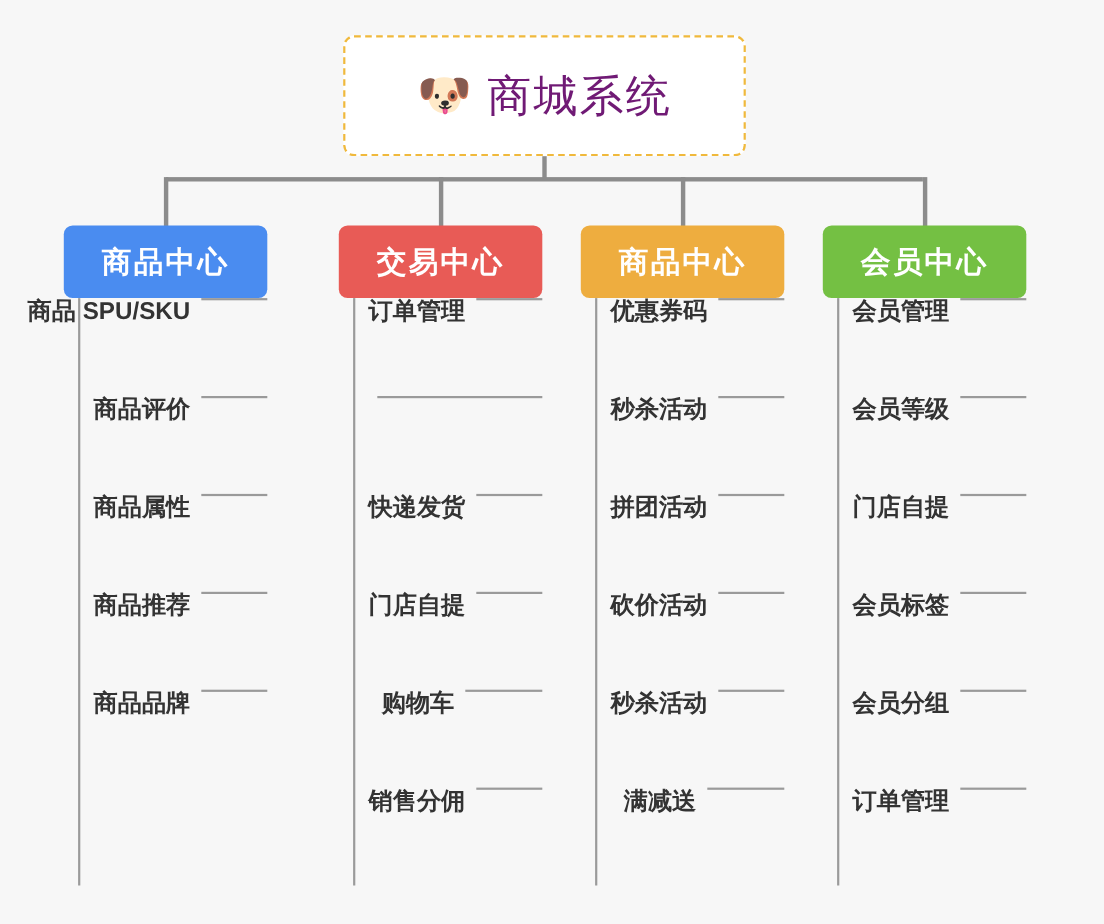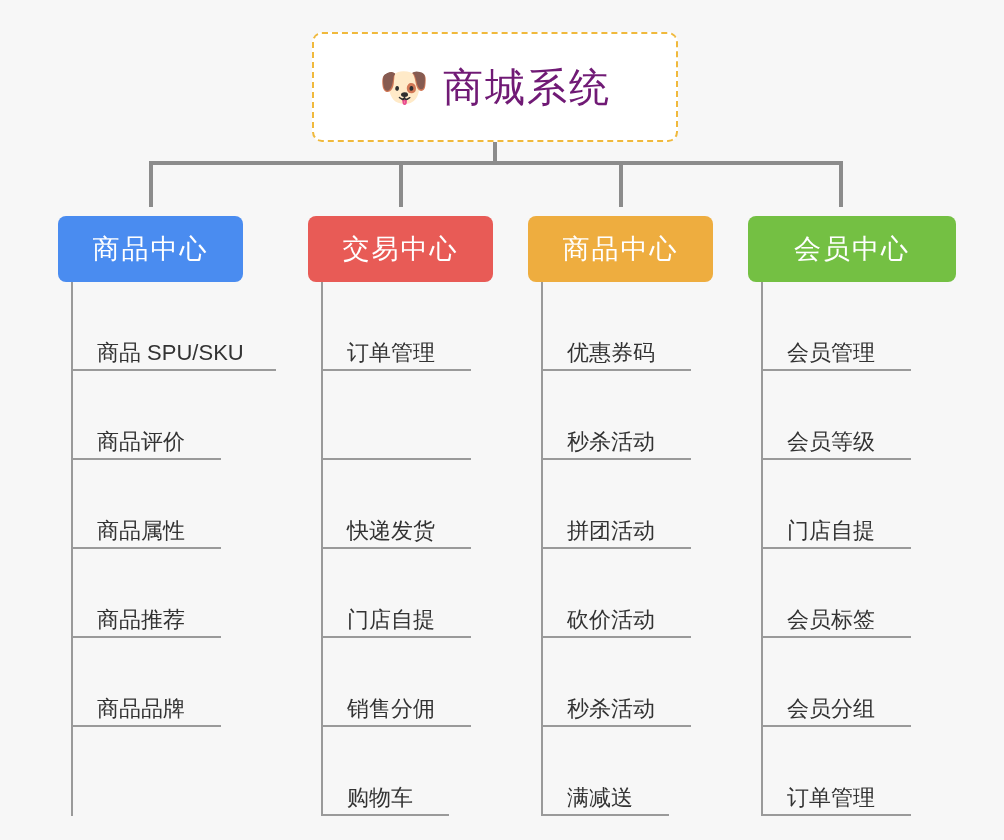--- a/index.html
+++ b/index.html
@@ -66,21 +66,22 @@
   }
   .conn-v-branch {
     top: 161px;
     width: 4px;
     height: 46px;
   }
 
   
   .branch {
     position: absolute;
-    top: 216px;
+    top: 205px;
+    font-weight: bold;
   }
   .branch-header {
     height: 66px;
     border-radius: 8px;
     display: flex;
     align-items: center;
     justify-content: center;
     color: #ffffff;
     font-size: 27px;
     letter-spacing: 2px;
@@ -97,21 +98,21 @@
     left: 13px;
     top: 0;
     width: 2px;
     background: #9a9a9a;
   }
   .leaf {
     position: relative;
     height: 89px;
     box-sizing: border-box;
     display: flex;
-    flex-direction: column;
+    flex-direction: row;
     justify-content: flex-end;
   }
   .leaf-label {
     font-size: 22px;
     color: #333333;
     white-space: nowrap;
     padding: 0 10px 4px 26px;
     line-height: 1.1;
   }
   .leaf-rule {
@@ -185,26 +186,26 @@
           </div>
           <div class="leaf">
             <div class="leaf-label">快递发货</div>
             <div class="leaf-rule" style="width: 150px;"></div>
           </div>
           <div class="leaf">
             <div class="leaf-label">门店自提</div>
             <div class="leaf-rule" style="width: 150px;"></div>
           </div>
           <div class="leaf">
-            <div class="leaf-label">销售分佣</div>
-            <div class="leaf-rule" style="width: 150px;"></div>
-          </div>
-          <div class="leaf">
             <div class="leaf-label">购物车</div>
             <div class="leaf-rule" style="width: 128px;"></div>
+          </div>
+          <div class="leaf">
+            <div class="leaf-label">销售分佣</div>
+            <div class="leaf-rule" style="width: 150px;"></div>
           </div>
         </div>
       </div>
       <div class="branch" style="left: 528px; width: 185px;">
         <div class="branch-header" style="background: rgb(238, 173, 63); width: 185px;">
           <span>商品中心</span>
         </div>
         <div class="branch-body">
           <div class="trunk" style="height: 534px;"></div>
           <div class="leaf">
@@ -227,21 +228,21 @@
             <div class="leaf-label">秒杀活动</div>
             <div class="leaf-rule" style="width: 150px;"></div>
           </div>
           <div class="leaf">
             <div class="leaf-label">满减送</div>
             <div class="leaf-rule" style="width: 128px;"></div>
           </div>
         </div>
       </div>
       <div class="branch" style="left: 748px; width: 185px;">
-        <div class="branch-header" style="background: rgb(116, 192, 67); width: 208px;">
+        <div class="branch-header" style="background: rgb(116, 192, 67); width: 185px;">
           <span>会员中心</span>
         </div>
         <div class="branch-body">
           <div class="trunk" style="height: 534px;"></div>
           <div class="leaf">
             <div class="leaf-label">会员管理</div>
             <div class="leaf-rule" style="width: 150px;"></div>
           </div>
           <div class="leaf">
             <div class="leaf-label">会员等级</div>

